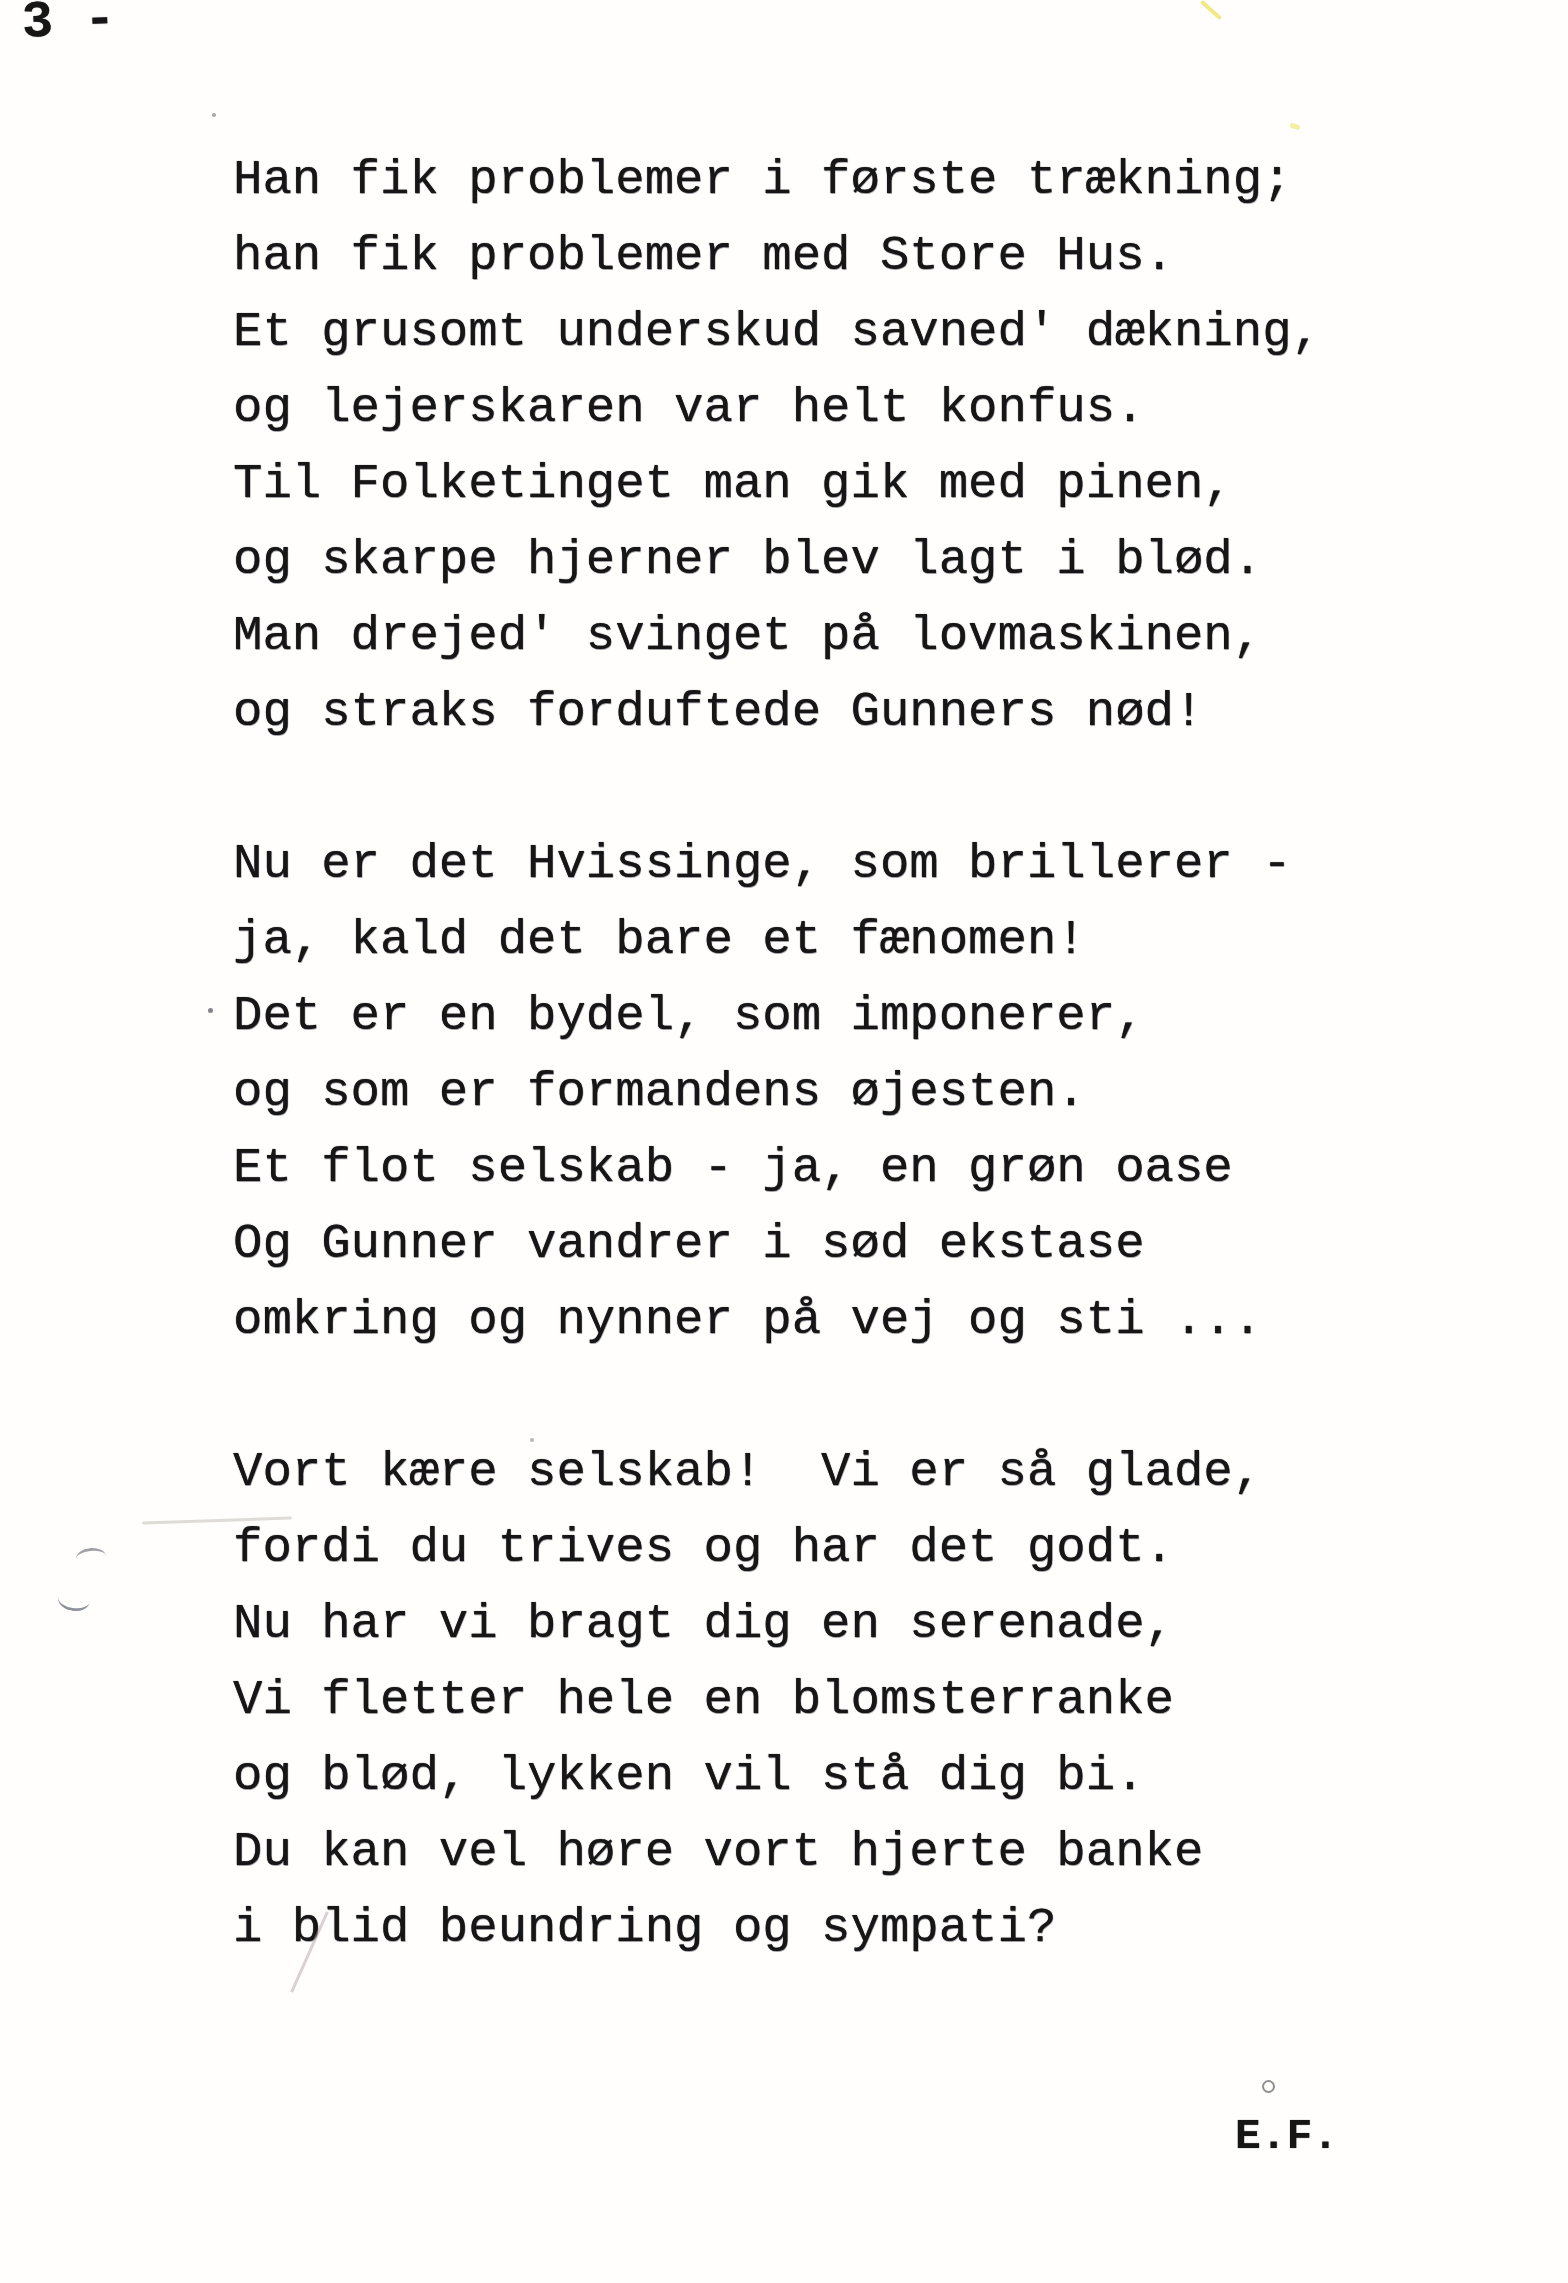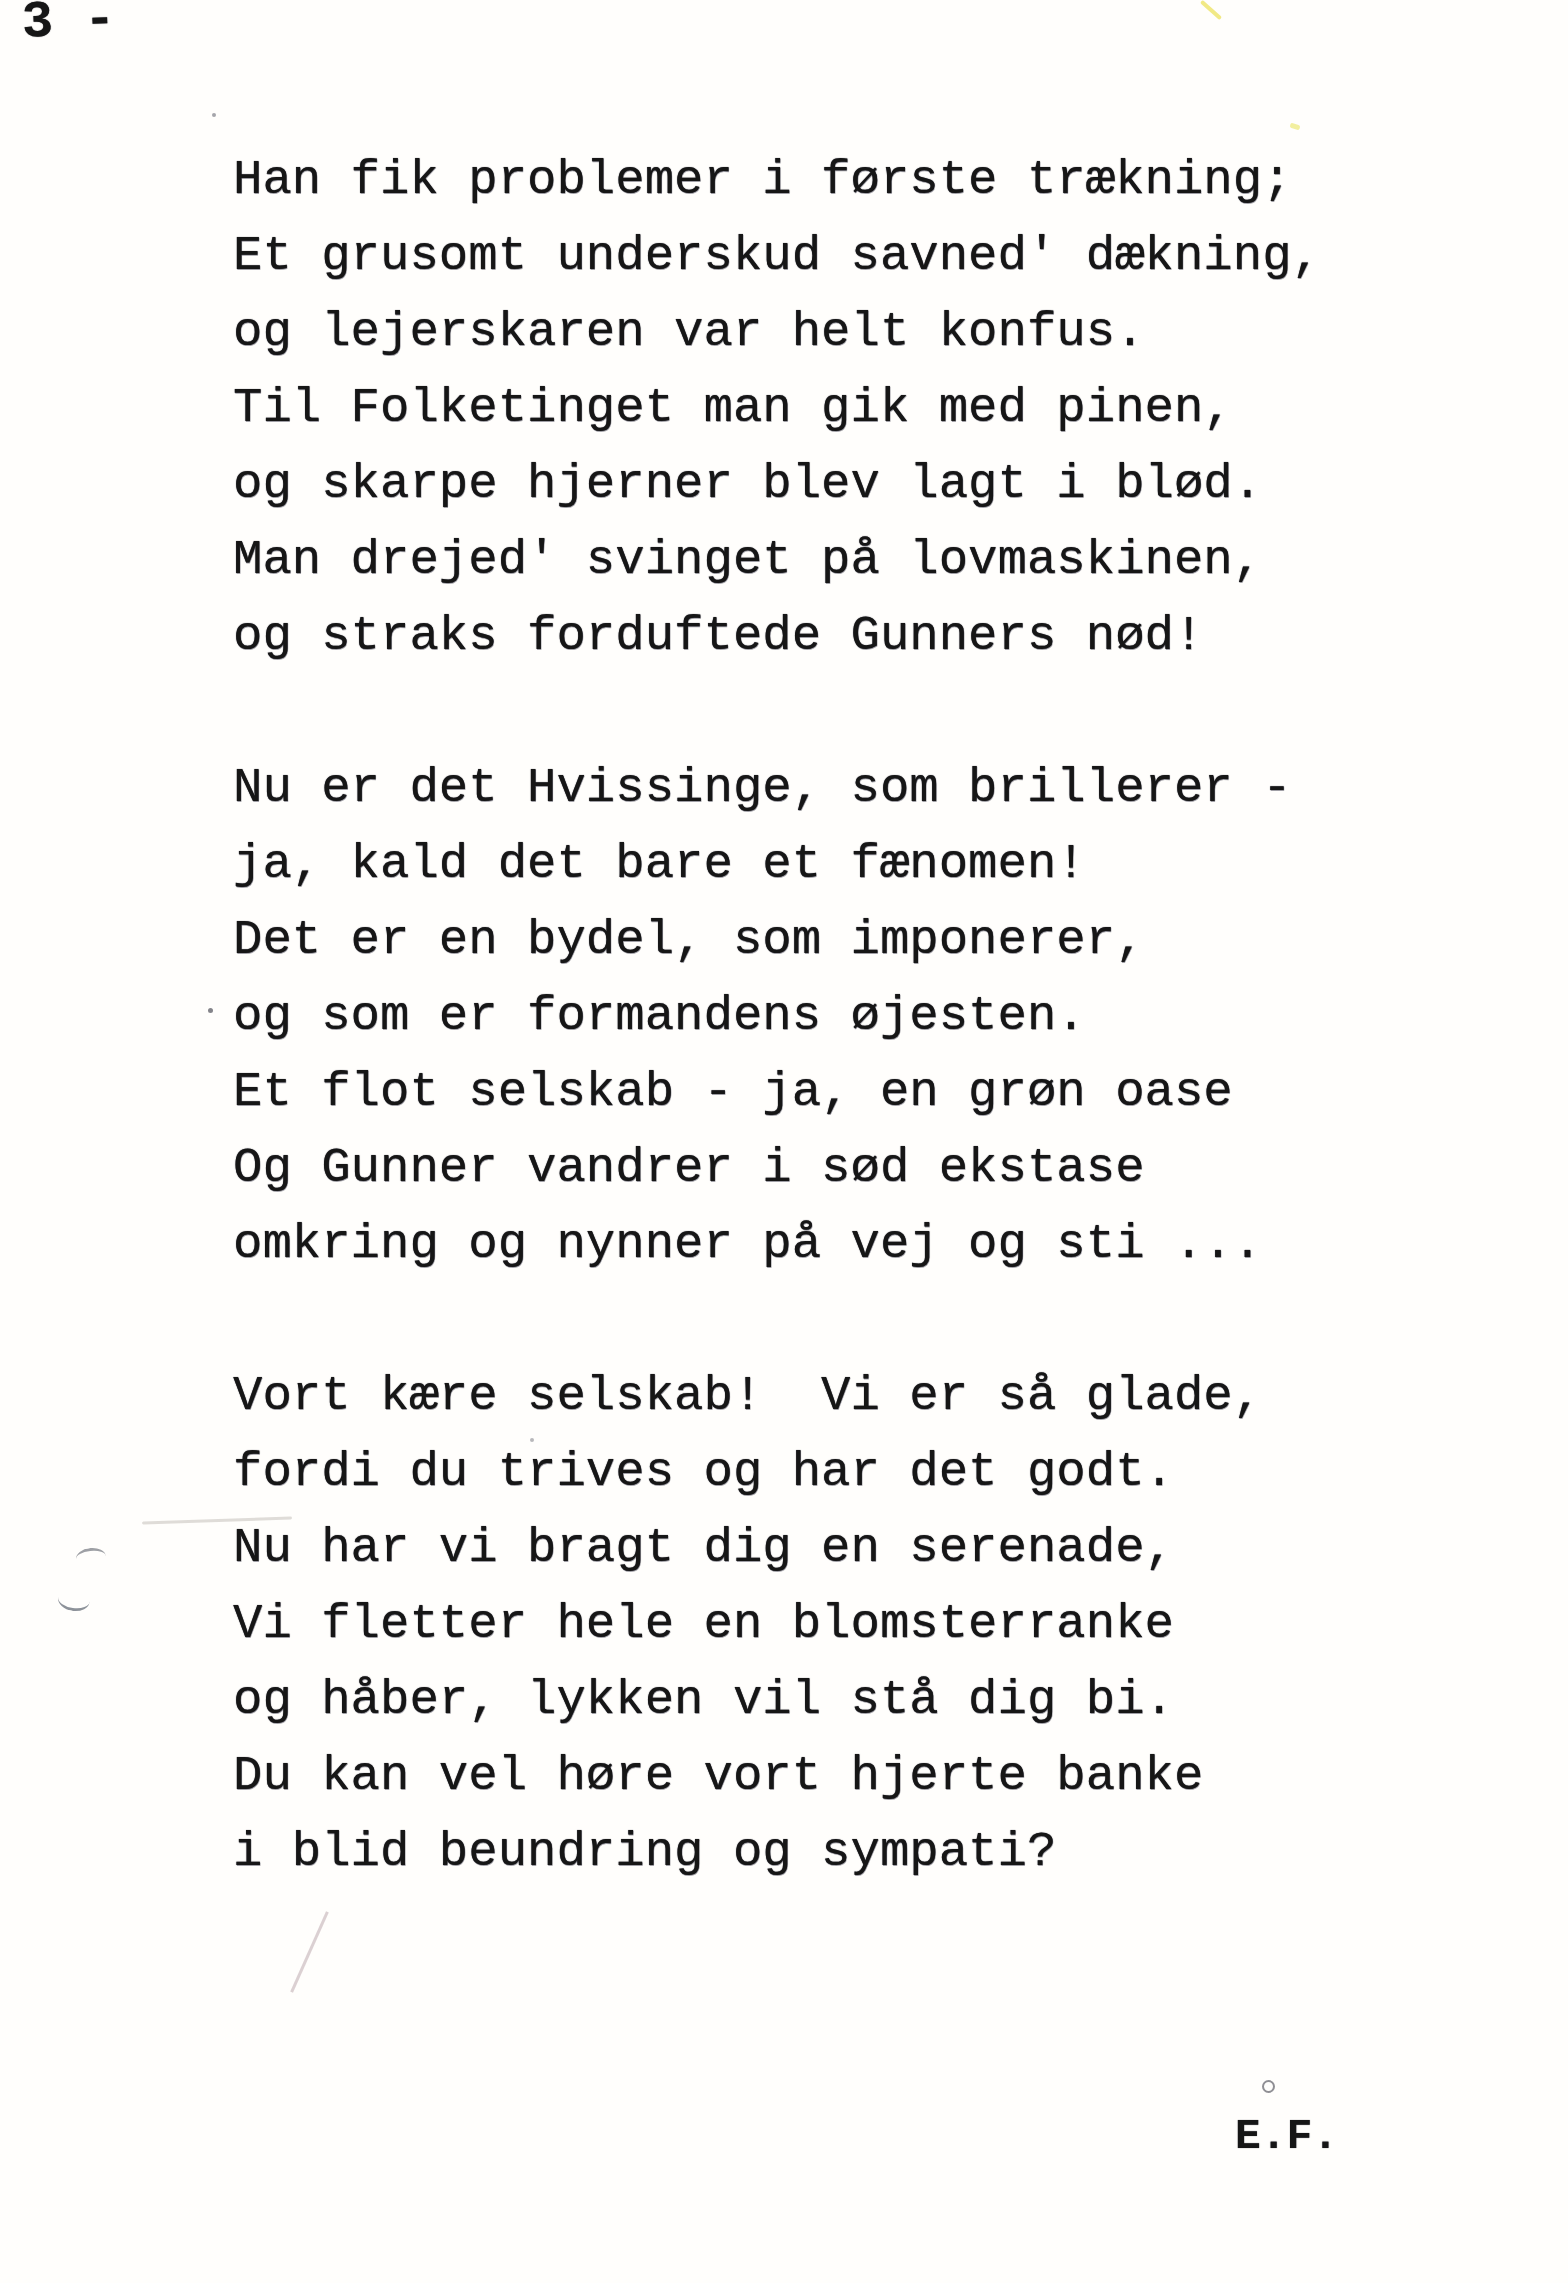--- a/index.html
+++ b/index.html
@@ -90,20 +90,21 @@
 <body>
 
 <div class="page">
 
   <div class="page-number">3 -</div>
 
   <div class="poem">
 
     <div class="stanza">
       <div class="line">Han fik problemer i første trækning;</div>
+      <div class="line">han fik problemer med Store Hus.</div>
       <div class="line">Et grusomt underskud savned' dækning,</div>
       <div class="line">og lejerskaren var helt konfus.</div>
       <div class="line">Til Folketinget man gik med pinen,</div>
       <div class="line">og skarpe hjerner blev lagt i blød.</div>
       <div class="line">Man drejed' svinget på lovmaskinen,</div>
       <div class="line">og straks forduftede Gunners nød!</div>
     </div>
 
     <div class="stanza">
       <div class="line">Nu er det Hvissinge, som brillerer -</div>
@@ -113,21 +114,21 @@
       <div class="line">Et flot selskab - ja, en grøn oase</div>
       <div class="line">Og Gunner vandrer i sød ekstase</div>
       <div class="line">omkring og nynner på vej og sti ...</div>
     </div>
 
     <div class="stanza">
       <div class="line">Vort kære selskab!  Vi er så glade,</div>
       <div class="line">fordi du trives og har det godt.</div>
       <div class="line">Nu har vi bragt dig en serenade,</div>
       <div class="line">Vi fletter hele en blomsterranke</div>
-      <div class="line">og håber, lykken vil stå dig bi.</div>
+      <div class="line">og blød, lykken vil stå dig bi.</div>
       <div class="line">Du kan vel høre vort hjerte banke</div>
       <div class="line">i blid beundring og sympati?</div>
     </div>
 
   </div>
 
   <div class="signature">E.F.</div>
 
   <div class="artifact a-yellow-stroke"></div>
   <div class="artifact a-yellow-speck"></div>

